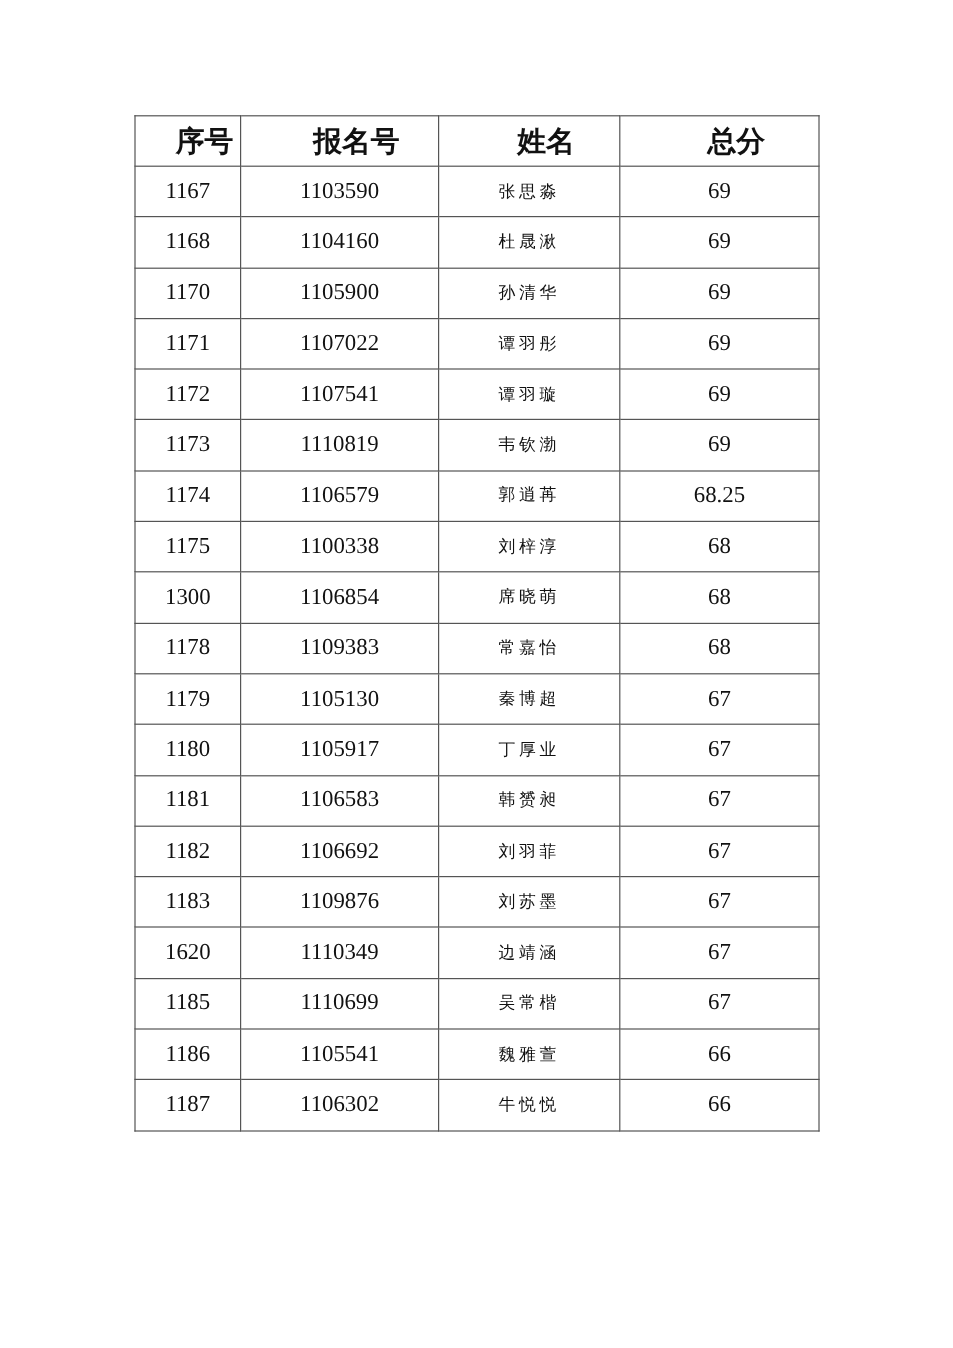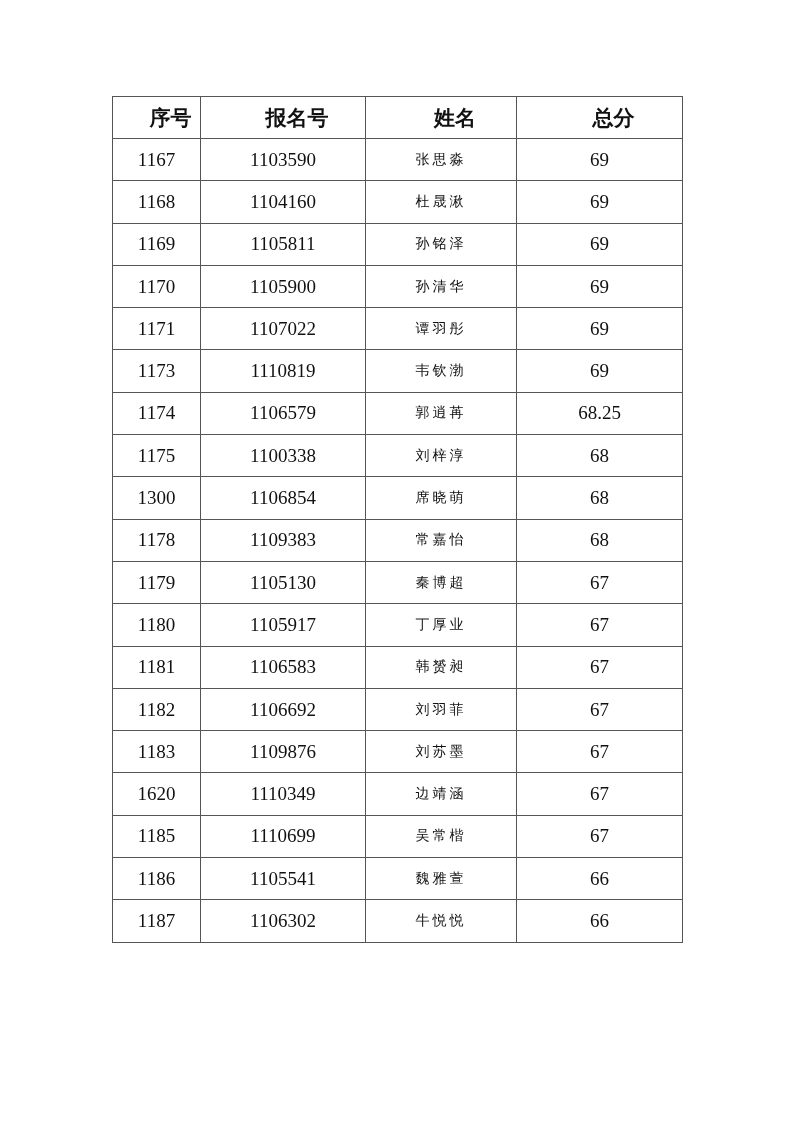--- a/index.html
+++ b/index.html
@@ -39,21 +39,21 @@
       text-align: center;
       vertical-align: middle;
       padding: 0;
       height: 41.3px;
       overflow: hidden;
       white-space: nowrap;
     }
     table.score-table th {
       font-family: Liberation Serif, serif;
       font-weight: bold;
-      font-size: 21px;
+      font-size: 24px;
       height: 41px;
       padding-left: 28px;
     }
     table.score-table td {
       font-family: "Liberation Serif", "DejaVu Serif", serif;
       font-size: 19px;
       font-weight: normal;
     }
     table.score-table td.name-cell {
       font-family: "DejaVu Serif", serif;
@@ -87,35 +87,35 @@
           <td class="name-cell">张思淼</td>
           <td>69</td>
         </tr>
         <tr>
           <td>1168</td>
           <td>1104160</td>
           <td class="name-cell">杜晟湫</td>
           <td>69</td>
         </tr>
         <tr>
-          <td>1169</td>
-          <td>1105811</td>
-          <td class="name-cell">孙铭泽</td>
-          <td>69</td>
-        </tr>
-        <tr>
           <td>1170</td>
           <td>1105900</td>
           <td class="name-cell">孙清华</td>
           <td>69</td>
         </tr>
         <tr>
           <td>1171</td>
           <td>1107022</td>
           <td class="name-cell">谭羽彤</td>
+          <td>69</td>
+        </tr>
+        <tr>
+          <td>1172</td>
+          <td>1107541</td>
+          <td class="name-cell">谭羽璇</td>
           <td>69</td>
         </tr>
         <tr>
           <td>1173</td>
           <td>1110819</td>
           <td class="name-cell">韦钦渤</td>
           <td>69</td>
         </tr>
         <tr>
           <td>1174</td>

